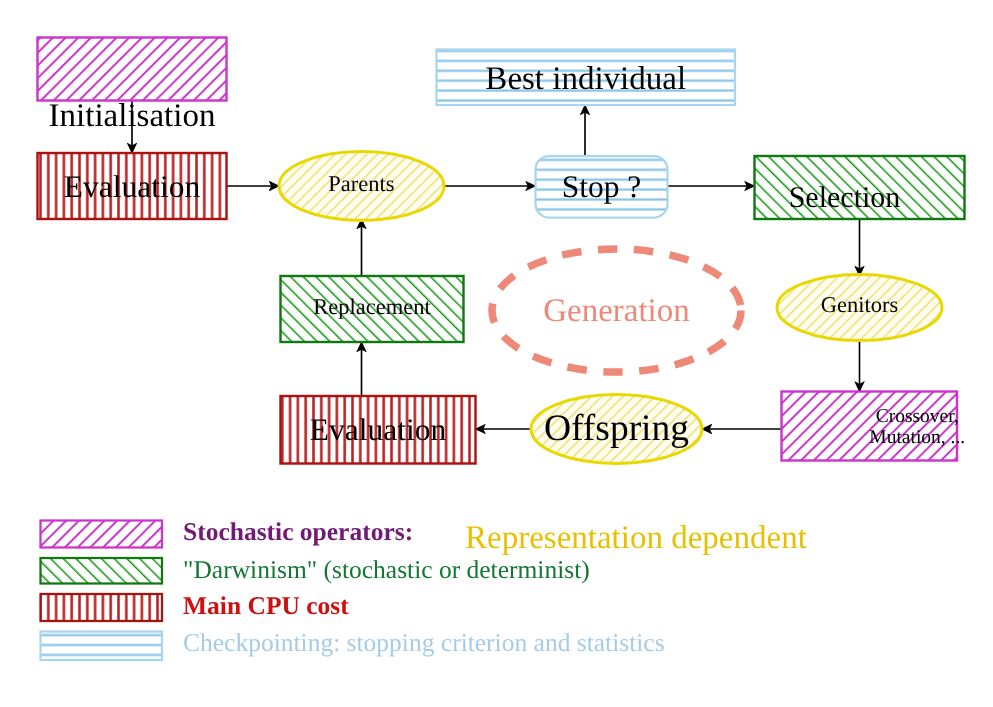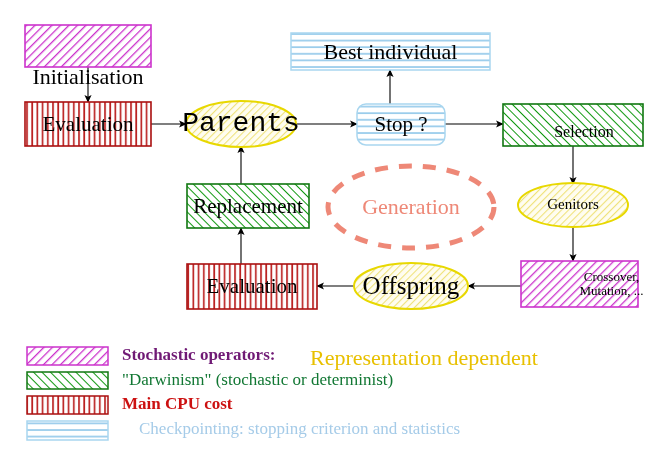--- a/index.html
+++ b/index.html
@@ -119,45 +119,45 @@
     <rect x="27" y="347" width="81" height="18" fill="url(#hatch-magenta)" stroke="#cc33cc" stroke-width="1.5"></rect>
     <rect x="27" y="372" width="81" height="17" fill="url(#hatch-green)" stroke="#117711" stroke-width="1.5"></rect>
     <rect x="27" y="396" width="81" height="18" fill="url(#lines-red)" stroke="#aa1111" stroke-width="1.5"></rect>
     <rect x="27" y="421" width="81" height="19" fill="url(#lines-blue)" stroke="#a9d6ef" stroke-width="1.5"></rect>
   </svg>
 
   <div class="node-label" style="left:25px; top:25px; width:126px; height:42px; font-size:22px;margin-top:31px;">Initialisation</div>
 
   <div class="node-label" style="left:25px; top:102px; width:126px; height:44px; font-size:21px;">Evaluation</div>
 
-  <div class="node-label" style="left:186px; top:101px; width:110px; height:46px; font-size:28px;font-family:Liberation Mono, monospace;">Parents</div>
+  <div class="node-label" style="left:186px; top:101px; width:110px; height:46px; font-size:15px;">Parents</div>
 
   <div class="node-label" style="left:291px; top:33px; width:199px; height:37px; font-size:22px;">Best individual</div>
 
   <div class="node-label" style="left:357px; top:104px; width:88px; height:41px; font-size:21px;border-radius:14px;">Stop ?</div>
 
-  <div class="node-label" style="left:514px; top:104px; width:140px; height:57px; font-size:16px;">Selection</div>
+  <div class="node-label" style="left:493px; top:104px; width:140px; height:57px; font-size:20px;">Selection</div>
 
   <div class="node-label" style="left:328px; top:186px; width:166px; height:42px; font-size:22px; color:#ee8877;">Generation</div>
 
   <div class="node-label" style="left:518px; top:183px; width:110px; height:44px; font-size:15px;">Genitors</div>
 
   <div class="node-label" style="left:521px; top:261px; width:117px; height:46px; font-size:13px; flex-direction:column;padding-left:32px;">
     <span>Crossover,</span>
     <span>Mutation, ...</span>
   </div>
 
   <div class="node-label" style="left:354px; top:263px; width:114px; height:46px; font-size:25px;">Offspring</div>
 
   <div class="node-label" style="left:187px; top:264px; width:130px; height:45px; font-size:21px;">Evaluation</div>
 
-  <div class="node-label" style="left:187px; top:184px; width:122px; height:44px; font-size:21px;text-align:right;">Replacement</div>
+  <div class="node-label" style="left:187px; top:184px; width:122px; height:44px; font-size:15px;text-align:right;">Replacement</div>
 
   <div class="lg-text" style="left:122px; top:345px; font-size:17px; font-weight:bold; color:#701a75;">Stochastic operators:</div>
   <div class="lg-text" style="left:310px; top:345px; font-size:22px; color:#e8c000;">Representation dependent</div>
 
   <div class="lg-text" style="left:122px; top:370px; font-size:17px; color:#117733;">"Darwinism" (stochastic or determinist)</div>
 
   <div class="lg-text" style="left:122px; top:394px; font-size:17px; font-weight:bold; color:#cc1111;">Main CPU cost</div>
 
-  <div class="lg-text" style="left:122px; top:419px; font-size:17px; color:#a5cbe8;margin-left:17px;">Checkpointing: stopping criterion and statistics</div>
+  <div class="lg-text" style="left:122px; top:419px; font-size:17px; color:#a5cbe8;">Checkpointing: stopping criterion and statistics</div>
 
 </div>
 
 </body></html>

